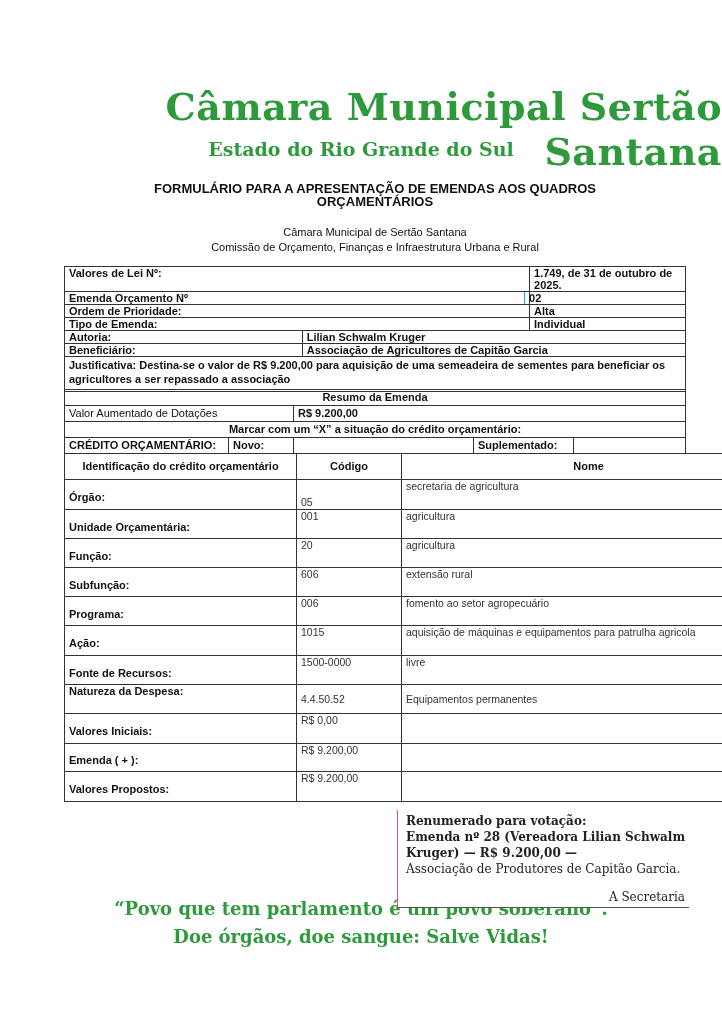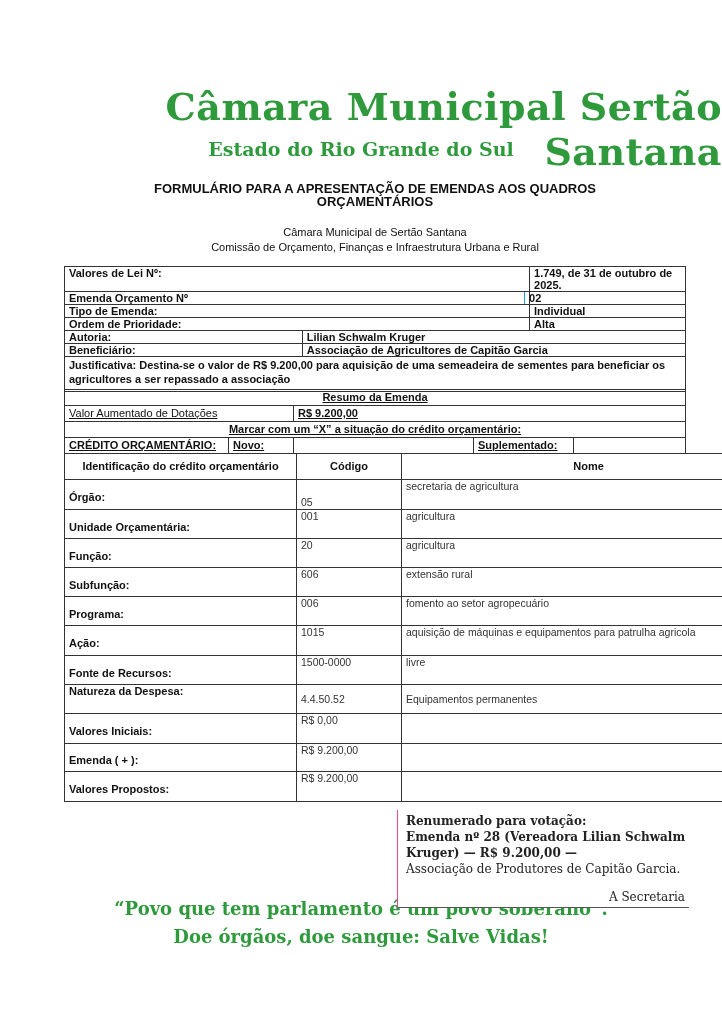--- a/index.html
+++ b/index.html
@@ -27,21 +27,21 @@
 
   table { border-collapse: collapse; position: absolute; }
   td { border: 1px solid #333; font-size: 11px; padding: 0 4px; vertical-align: top; }
   .b { font-weight: bold; }
   .c { text-align: center; }
 
   #t1 { left: 64px; top: 266px; width: 622px; }
   #t1 td { height: 12px; line-height: 12px; }
   #t1 td.just { height: 35px; line-height: 14px; padding-top: 1px; }
 
-  #t2 { left: 64px; top: 389px; width: 622px; text-decoration: underline; }
+  #t2 { left: 64px; top: 389px; width: 622px; }
   #t2 td { height: 16px; line-height: 15px; }
 
   #t3 { left: 64px; top: 453px; width: 712px; padding-left: 39px; }
   #t3 td { font-size: 11px; line-height: 13px; }
   #t3 td.lbl { font-weight: bold; vertical-align: middle; padding-top: 6px; }
   #t3 td.code, #t3 td.name { font-size: 10.5px; color: #333; }
   #t3 tr.head td { height: 26px; vertical-align: middle; font-weight: bold; }
 
   .stamp {
     position: absolute; left: 397px; top: 810px; width: 292px; height: 98px;
@@ -84,26 +84,26 @@
   <tbody>
       <tr>
     <td class="b" colspan="2">Valores de Lei Nº:</td>
     <td class="b" colspan="2">1.749, de 31 de outubro de 2025.</td>
   </tr>
   <tr>
     <td class="b" colspan="2" style="border-right:none">Emenda Orçamento Nº</td>
     <td class="b" colspan="2" style="padding-left:0"><span style="display:inline-block;border-left:1px solid #0ea5e9;padding-left:4px;margin-left:-6px">02</span></td>
   </tr>
   <tr>
+    <td class="b" colspan="2">Ordem de Prioridade:</td>
+    <td class="b" colspan="2">Alta</td>
+  </tr>
+  <tr>
     <td class="b" colspan="2">Tipo de Emenda:</td>
     <td class="b" colspan="2">Individual</td>
-  </tr>
-  <tr>
-    <td class="b" colspan="2">Ordem de Prioridade:</td>
-    <td class="b" colspan="2">Alta</td>
   </tr>
   <tr>
     <td class="b">Autoria:</td>
     <td class="b" colspan="3">Lilian Schwalm Kruger</td>
   </tr>
   <tr>
     <td class="b">Beneficiário:</td>
     <td class="b" colspan="3">Associação de Agricultores de Capitão Garcia</td>
   </tr>
   <tr>

